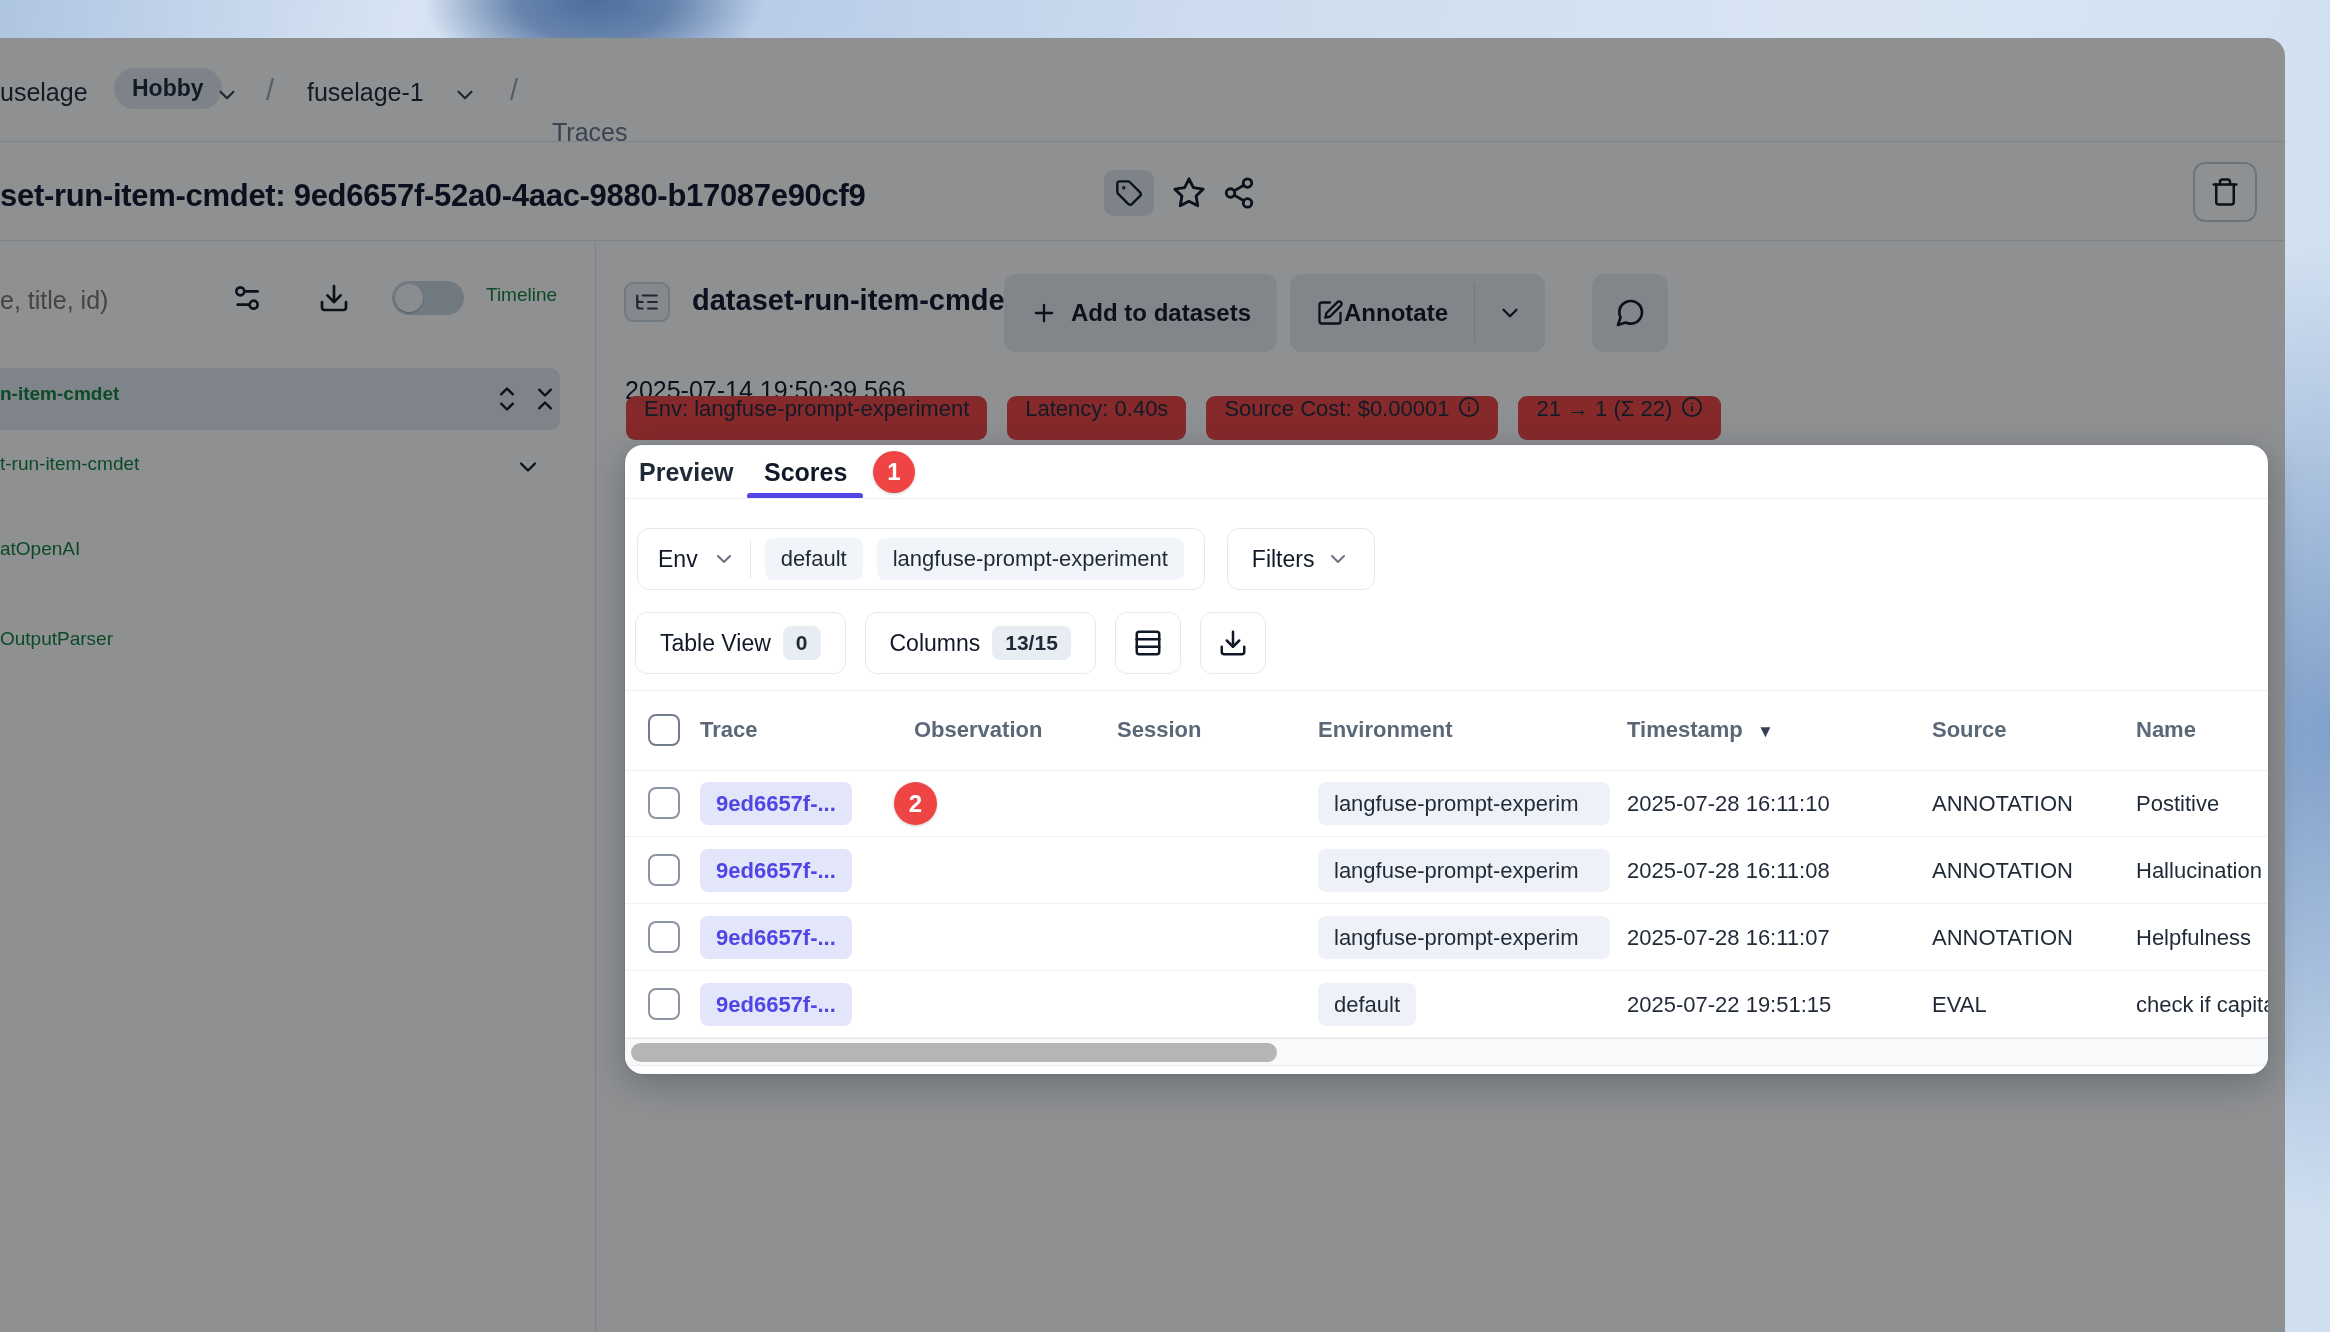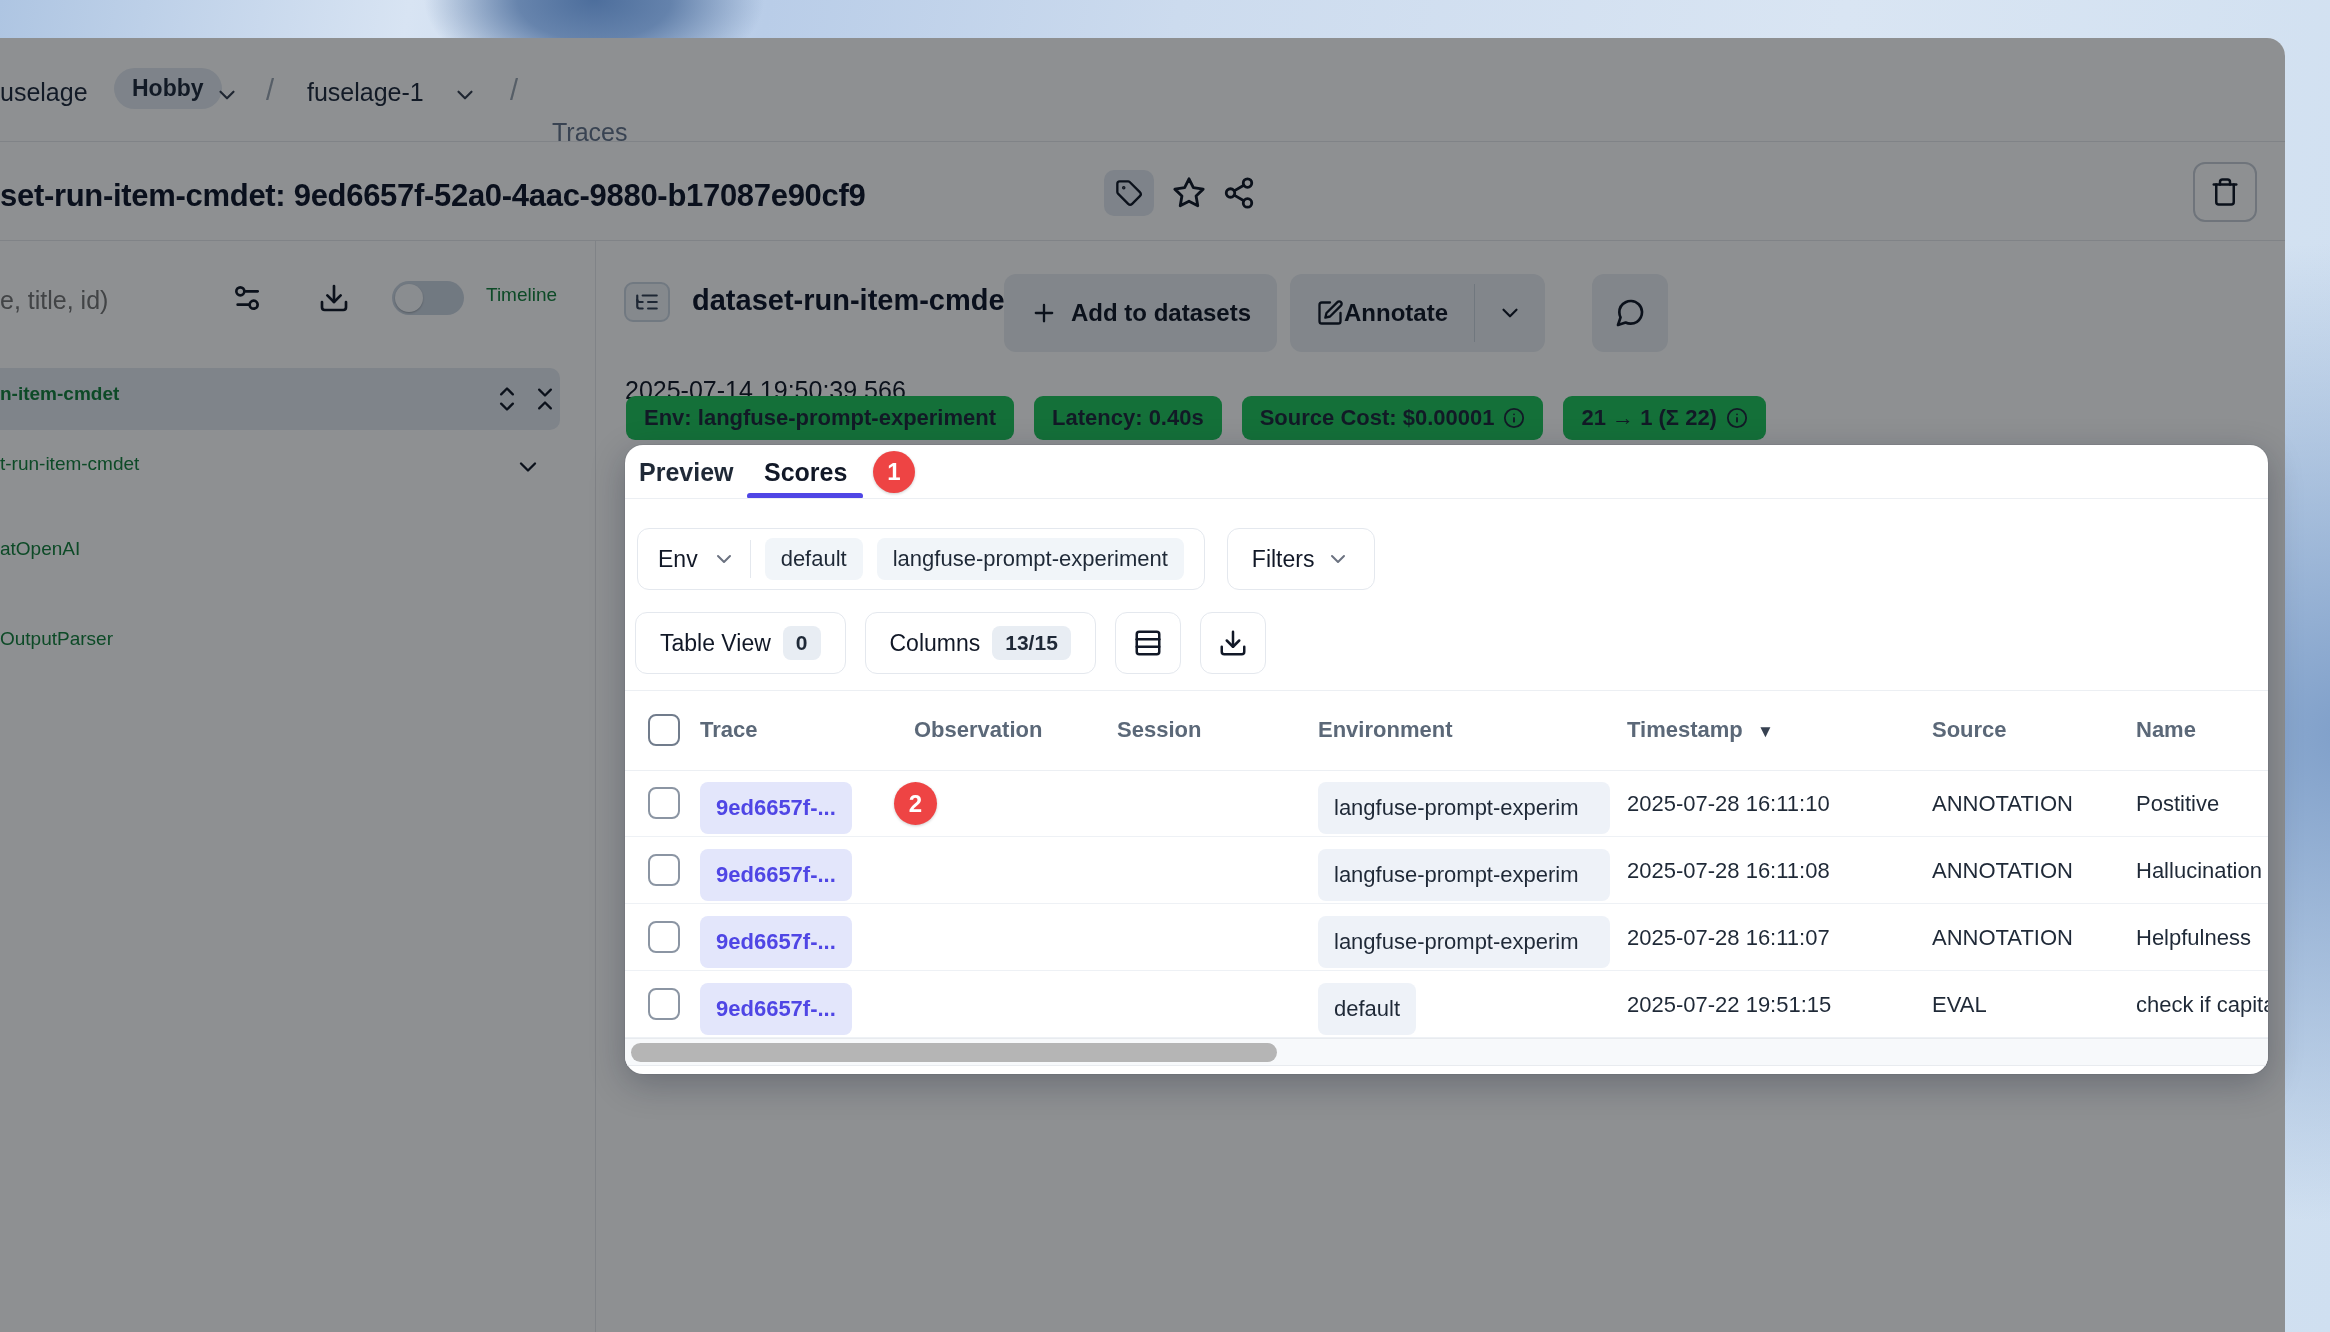--- a/index.html
+++ b/index.html
@@ -28,42 +28,42 @@
 
   .page-title { font-size:31px; font-weight:700; letter-spacing:-0.3px; white-space:nowrap; color:#0f172a; }
   .iconbtn-gray { background:#e2e8f0; border-radius:10px; display:flex; align-items:center; justify-content:center; }
   .iconbtn-outline { border:2px solid #c6cdd6; border-radius:12px; display:flex; align-items:center; justify-content:center; background:transparent; }
 
   .side-item { font-size:19px; color:#15803d; white-space:nowrap; }
   .toggle { width:72px; height:34px; border-radius:17px; background:#cbd5e1; position:absolute; }
   .toggle .knob { position:absolute; left:3px; top:3px; width:28px; height:28px; border-radius:50%; background:#f8fafc; box-shadow:0 1px 2px rgba(0,0,0,.25); }
 
   .obs-badge { width:46px; height:40px; border:2px solid #cbd5e1; background:#eef2f6; border-radius:9px; display:flex; align-items:center; justify-content:center; color:#334155; }
-  .meta-badge { height:44px; display:inline-flex; align-items:center; gap:9px; background:#22c55e; border-radius:9px;
-    padding:0 18px; font-size:22px; font-weight:700; color:#1e293b; white-space:nowrap; }
+  .meta-badge { height:44px; display:inline-flex; gap:9px; background:#ef4444; border-radius:9px;
+    padding:0 18px; font-size:22px; font-weight:400; color:#1e293b; white-space:nowrap; }
   .btn { height:78px; display:inline-flex; align-items:center; gap:13px; background:#e9edf2; border-radius:12px;
     padding:0 26px; font-size:24px; font-weight:600; color:#111827; white-space:nowrap; }
 
   
   #panel { left:625px; top:445px; width:1643px; height:629px; background:#ffffff; border-radius:18px;
     box-shadow:0 10px 34px rgba(15,23,42,.28), 0 0 0 1px rgba(15,23,42,.05); z-index:100; overflow:hidden; }
   .tab { font-size:25px; font-weight:600; color:#111827; }
   .marker { background:#ee4444; color:#ffffff; border-radius:50%; display:flex; align-items:center; justify-content:center;
     font-size:24px; font-weight:700; box-shadow:0 1px 3px rgba(0,0,0,.2); }
   .pbtn { height:62px; display:inline-flex; align-items:center; gap:12px; background:#ffffff; border:1px solid #e4e8ee;
     border-radius:12px; padding:0 24px; font-size:23px; font-weight:500; color:#111827; white-space:nowrap; }
   .pchip { background:#f1f5f9; border-radius:8px; padding:8px 16px; font-size:22px; color:#1f2937; white-space:nowrap; }
   .countbadge { background:#e8edf3; border-radius:8px; padding:5px 13px; font-size:21px; font-weight:600; color:#1f2937; }
   .chev { color:#6b7280; display:inline-flex; }
 
   .th { position:absolute; font-size:22px; font-weight:600; color:#5b6878; white-space:nowrap; line-height:80px; top:0; }
   .trow { position:absolute; left:0; width:1643px; height:67px; }
   .cell { position:absolute; font-size:22px; color:#1f2937; white-space:nowrap; line-height:67px; }
   .cb { position:absolute; width:32px; height:32px; border:2px solid #8b95a3; border-radius:8px; background:#ffffff; }
-  .pill { position:absolute; top:12px; height:52px; display:inline-flex; align-items:center; border-radius:8px;
+  .pill { position:absolute; top:12px; height:43px; display:inline-flex; align-items:center; border-radius:8px;
     font-size:22px; padding:0 16px; white-space:nowrap; overflow:hidden; }
   .pill.trace { background:#e3e6fb; color:#4f46e5; font-weight:700; }
   .pill.env { background:#eef2f8; color:#1f2937; }
 
   #overlay { position:absolute; inset:0; background:rgba(5,8,14,0.45); z-index:50; }
   svg { display:block; }
 </style>
 </head>
 <body>
 

